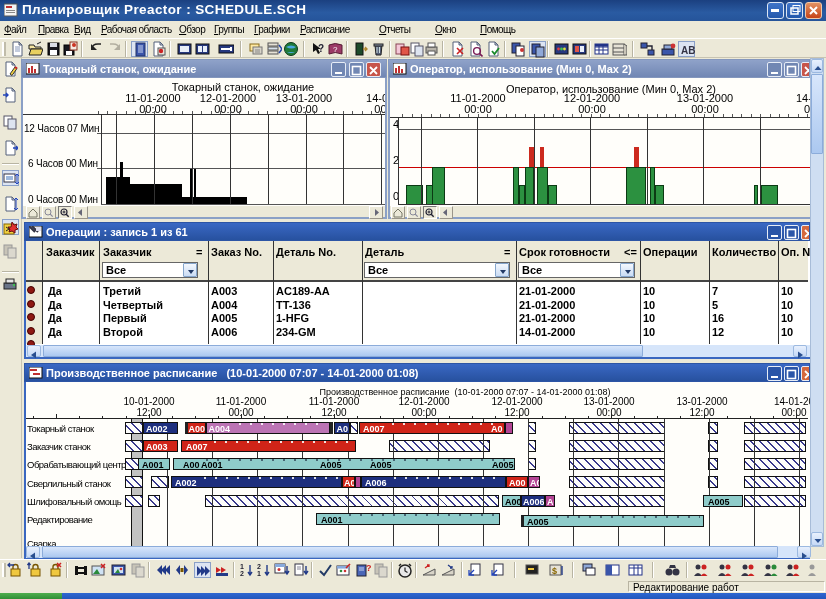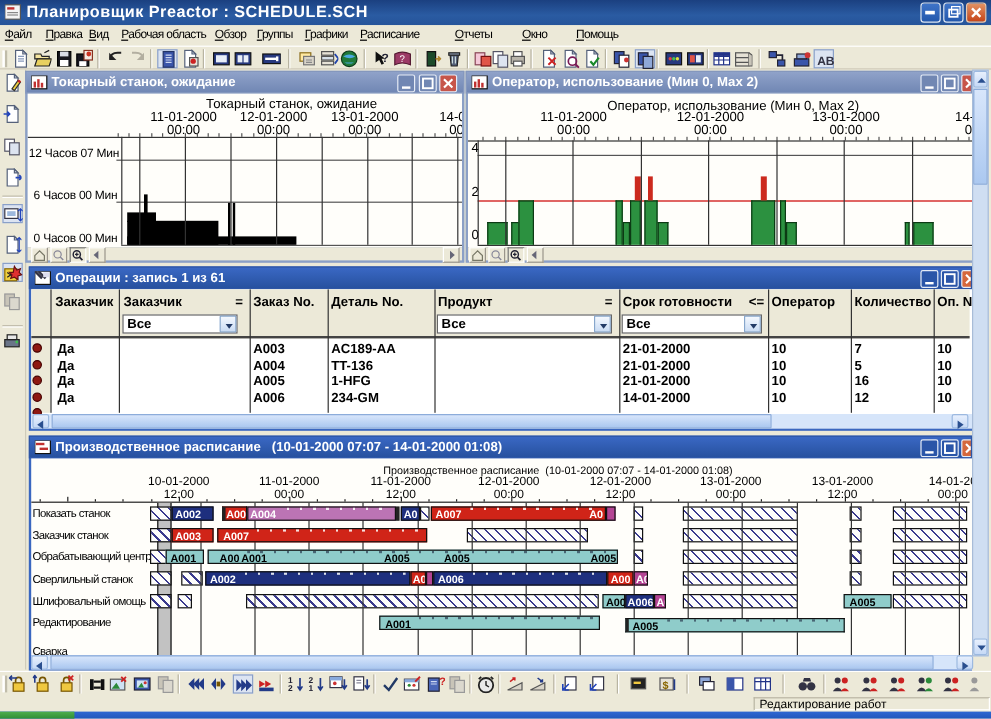--- a/index.html
+++ b/index.html
@@ -587,25 +587,25 @@
   <div class="vline" style="left:489.8px;top:0;height:103px"></div>
   <div class="vline" style="left:614px;top:0;height:103px"></div>
   <div class="vline" style="left:683px;top:0;height:103px"></div>
   <div class="vline" style="left:752px;top:0;height:103px"></div>
 
   <div class="lbl hdr" style="left:20px;top:6px">Заказчик</div>
   <div class="lbl hdr" style="left:77px;top:6px">Заказчик</div>
         <div class="lbl hdr" style="left:170px;top:6px">=</div>
   <div class="lbl hdr" style="left:185px;top:6px">Заказ No.</div>
   <div class="lbl hdr" style="left:250px;top:6px">Деталь No.</div>
-  <div class="lbl hdr" style="left:339px;top:6px">Продукт</div>
+  <div class="lbl hdr" style="left:339px;top:6px">Деталь</div>
         <div class="lbl hdr" style="left:478px;top:6px">=</div>
   <div class="lbl hdr" style="left:493px;top:6px">Срок готовности</div>
         <div class="lbl hdr" style="left:598px;top:6px">&lt;=</div>
-  <div class="lbl hdr" style="left:617px;top:6px">Оператор</div>
+  <div class="lbl hdr" style="left:617px;top:6px">Операции</div>
   <div class="lbl hdr" style="left:686px;top:6px">Количество</div>
   <div class="lbl hdr" style="left:755px;top:6px">Оп. N</div>
 
   <div class="ddl" style="left:76px;top:21px;width:96px">
           <span class="tx">Все</span>
           <span class="bt"></span>
         </div>
   <div class="ddl" style="left:338px;top:21px;width:146px">
           <span class="tx">Все</span>
           <span class="bt"></span>
@@ -614,20 +614,21 @@
           <span class="tx">Все</span>
           <span class="bt"></span>
         </div>
 
   <div class="dot" style="left:1px;top:45px"></div>
   <div class="dot" style="left:1px;top:59px"></div>
   <div class="dot" style="left:1px;top:72px"></div>
   <div class="dot" style="left:1px;top:86px"></div>
   <div class="dot" style="left:1px;top:99px"></div>
   <div class="lbl hdr drow" style="left:22px;top:44px">Да<br>Да<br>Да<br>Да</div>
+  <div class="lbl hdr drow" style="left:77px;top:44px">Третий<br>Четвертый<br>Первый<br>Второй</div>
   <div class="lbl hdr drow" style="left:185px;top:44px">A003<br>A004<br>A005<br>A006</div>
   <div class="lbl hdr drow" style="left:250px;top:44px">AC189-AA<br>TT-136<br>1-HFG<br>234-GM</div>
   <div class="lbl hdr drow" style="left:493px;top:44px">21-01-2000<br>21-01-2000<br>21-01-2000<br>14-01-2000</div>
   <div class="lbl hdr drow" style="left:617px;top:44px">10<br>10<br>10<br>10</div>
   <div class="lbl hdr drow" style="left:686px;top:44px">7<br>5<br>16<br>12</div>
   <div class="lbl hdr drow" style="left:755px;top:44px">10<br>10<br>10<br>10</div>
  </div>
 
  <div class="sb-h" style="left:2px;top:123px;width:784px;height:12px">
   <div class="sb-btn" style="left:1px;top:0px;width:14px;height:12px"><svg width="12" height="10">
@@ -700,21 +701,21 @@
         <div class="abs" style="left:631.2px;top:33.5px;width:1px;height:2.5px;background:#222"></div>
         <div class="abs" style="left:654.4px;top:33.5px;width:1px;height:2.5px;background:#222"></div>
         <div class="abs" style="left:677.5px;top:31.5px;width:1px;height:4.5px;background:#222"></div>
         <div class="abs" style="left:700.6px;top:33.5px;width:1px;height:2.5px;background:#222"></div>
         <div class="abs" style="left:723.7px;top:33.5px;width:1px;height:2.5px;background:#222"></div>
         <div class="abs" style="left:746.8px;top:33.5px;width:1px;height:2.5px;background:#222"></div>
         <div class="abs" style="left:770.0px;top:31.5px;width:1px;height:4.5px;background:#222"></div>
 
   <div class="hline" style="left:0px;top:36px;width:782px;background:#222"></div>
 
-  <div class="lbl rl" style="left:1px;top:41px">Показать станок</div>
+  <div class="lbl rl" style="left:1px;top:41px">Токарный станок</div>
   <div class="lbl rl" style="left:1px;top:59px">Заказчик станок</div>
   <div class="lbl rl" style="left:1px;top:77px">Обрабатывающий центр</div>
   <div class="lbl rl" style="left:1px;top:96px">Сверлильный станок</div>
   <div class="lbl rl" style="left:1px;top:114px">Шлифовальный омощь</div>
   <div class="lbl rl" style="left:1px;top:132px">Редактирование</div>
   <div class="lbl rl" style="left:1px;top:156px">Сварка</div>
 
   <div class="abs" style="left:105px;top:37px;width:12px;height:127px;background:#c2c2c2;border-left:1px solid #111;border-right:1px solid #111"></div>
 
   <div class="vline" style="left:141px;top:37px;height:127px"></div>

